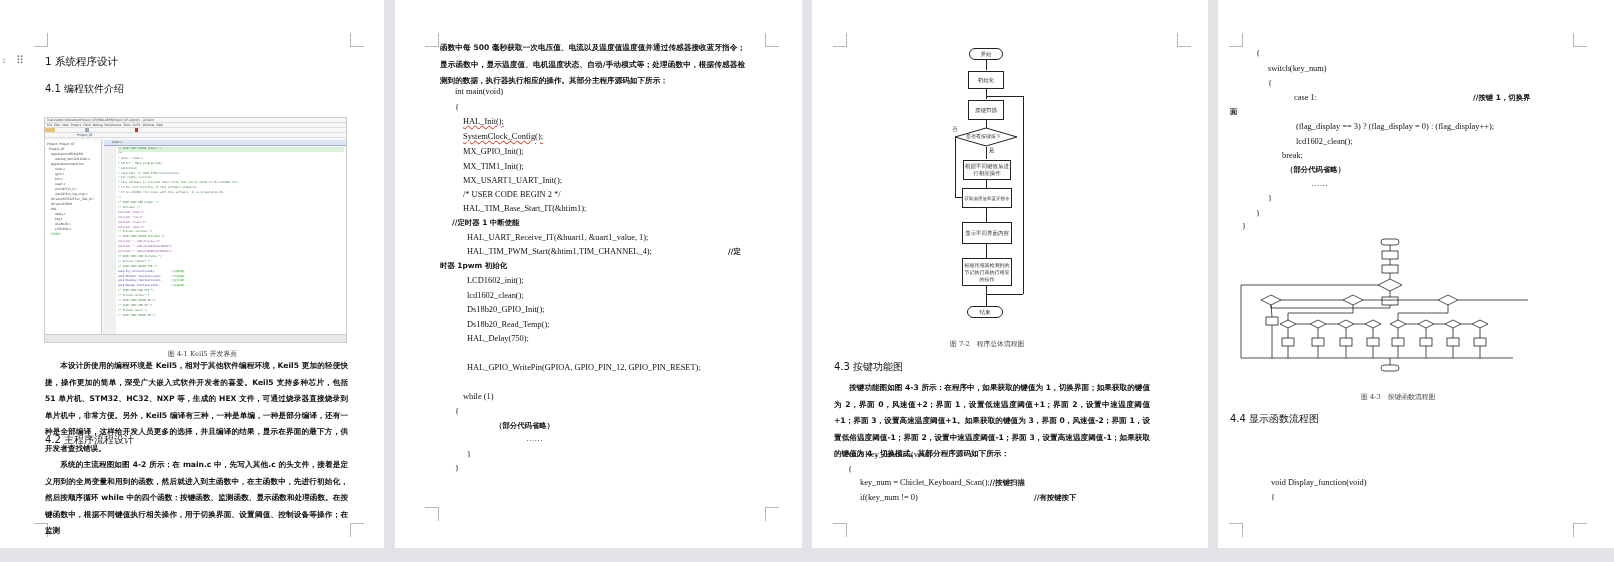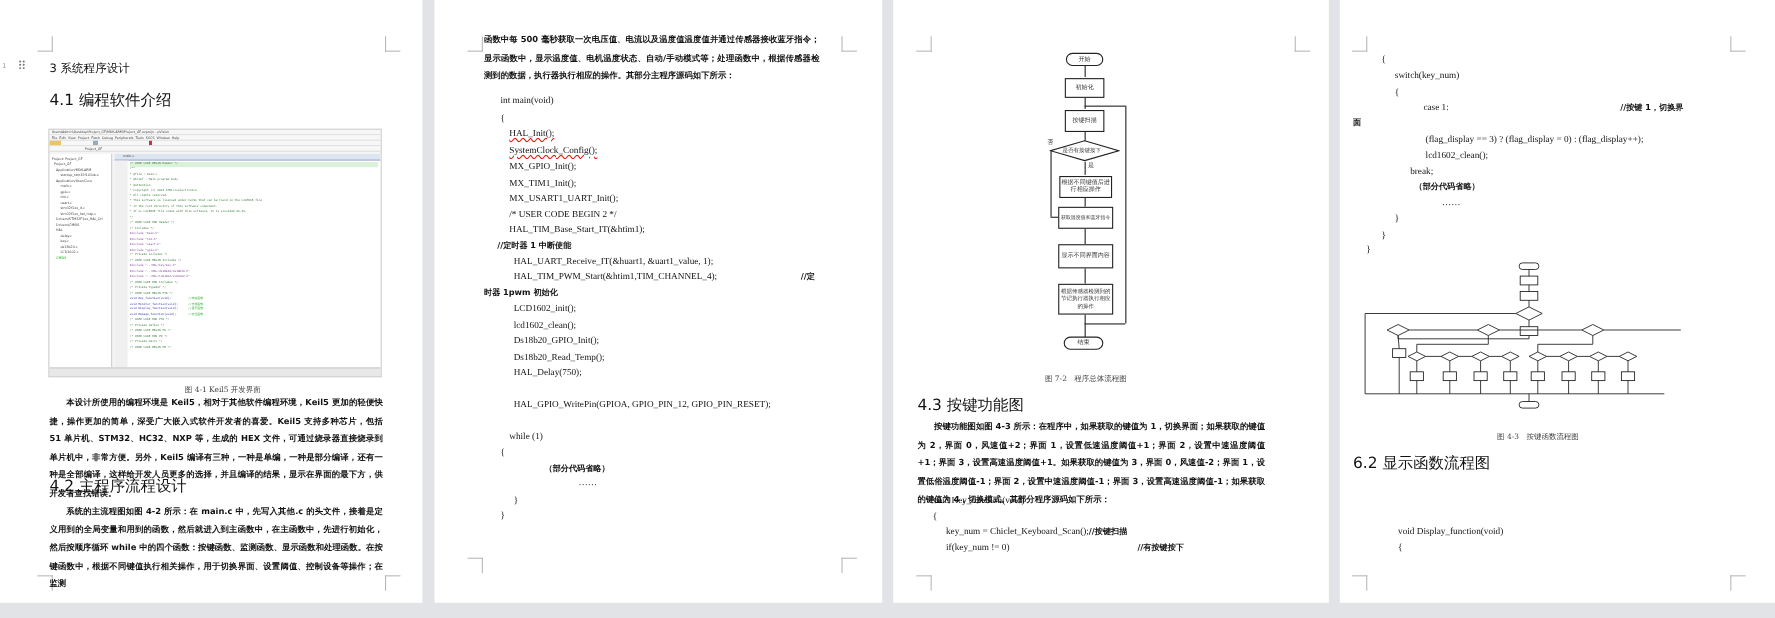--- a/index.html
+++ b/index.html
@@ -5,21 +5,21 @@
   * { box-sizing: border-box; margin: 0; padding: 0; }
   html, body { width: 1614px; height: 562px; overflow: hidden; background: #e1e3e6; }
   body { position: relative; font-family: "DejaVu Serif", "Liberation Serif", serif; color: #111; }
   .page { position: absolute; top: 0; height: 548px; background: #fff; overflow: hidden; }
   .corner { position: absolute; width: 14px; height: 14px; border-color: #b8b8b8; border-style: solid; border-width: 0; }
   .c-tl { border-right-width: 1px; border-bottom-width: 1px; }
   .c-tr { border-left-width: 1px; border-bottom-width: 1px; }
   .c-bl { border-right-width: 1px; border-top-width: 1px; }
   .c-br { border-left-width: 1px; border-top-width: 1px; }
   .h1 { position: absolute; font-family: "DejaVu Sans", sans-serif; font-size: 10.5px; color: #111; }
-  .h2 { position: absolute; font-family: "DejaVu Sans", sans-serif; font-size: 14px; color: #111; }
+  .h2 { position: absolute; font-family: "DejaVu Sans", sans-serif; font-size: 10px; color: #111; }
   .para { position: absolute; font-size: 7.6px; line-height: 16.6px; text-align: justify; text-indent: 2em; color: #111; font-family: "DejaVu Sans", sans-serif; font-weight: bold; }
   .para.noindent { text-indent: 0; }
   .code { position: absolute; font-family: "Liberation Serif", serif; font-size: 8.4px; color: #111; white-space: pre; }
   .code .sq { text-decoration: underline wavy #d21; text-decoration-thickness: 1px; }
   .cap { position: absolute; font-size: 6.8px; color: #444; font-family: "DejaVu Serif", serif; }
   .comment { font-family: "DejaVu Sans", sans-serif; font-weight: bold; font-size: 7.4px; }
   
   .keil { position: absolute; left: 44px; top: 117px; width: 303px; height: 226px; background: #f4f4f4; border: 1px solid #ccc; overflow: hidden; font-family: "DejaVu Sans", sans-serif; font-size: 3px; color: #444; }
   .keil .tb { height: 5px; border-bottom: 1px solid #ddd; background: #f7f7f7; padding-left: 2px; line-height: 5px; white-space: nowrap; }
   .keil .tree { position: absolute; left: 0; top: 22px; width: 57px; bottom: 8px; background: #fff; border-right: 1px solid #ccc; padding: 2px; line-height: 5px; }
@@ -37,21 +37,21 @@
 
 <div class="page" style="left:0;width:384px;">
   <div class="corner c-tl" style="left:34px;top:33px;"></div>
   <div class="corner c-tr" style="left:350px;top:33px;"></div>
   <div class="corner c-bl" style="left:34px;top:523px;"></div>
   <div class="corner c-br" style="left:350px;top:523px;"></div>
 
   <div class="navdots" style="font-size:11px;line-height:12px;">⠿</div>
   <div style="position:absolute;left:2px;top:57px;font-size:6px;color:#999;font-family:'DejaVu Sans',sans-serif;">1</div>
 
-  <div class="h1" style="left:45px;top:55px;">3 系统程序设计</div>
+  <div class="h1" style="left:45px;top:55px;">1 系统程序设计</div>
   <div class="h2" style="left:45px;top:82px;">4.1 编程软件介绍</div>
 
   <div class="keil">
     <div class="tb">Users\Admin\Desktop\Project_GF\MDK-ARM\Project_GF.uvprojx - µVision</div>
     <div class="tb">
       <span>File</span>&nbsp;
       <span>Edit</span>&nbsp;
       <span>View</span>&nbsp;
       <span>Project</span>&nbsp;
       <span>Flash</span>&nbsp;
@@ -134,21 +134,21 @@
   <div class="h2" style="left:45px;top:433px;">4.2 主程序流程设计</div>
   <div class="para" style="left:45px;top:457px;width:303px;">系统的主流程图如图 4-2 所示：在 main.c 中，先写入其他.c 的头文件，接着是定义用到的全局变量和用到的函数，然后就进入到主函数中，在主函数中，先进行初始化，然后按顺序循环 while 中的四个函数：按键函数、监测函数、显示函数和处理函数。在按键函数中，根据不同键值执行相关操作，用于切换界面、设置阈值、控制设备等操作；在监测</div>
 </div>
 
 <div class="page" style="left:395px;width:407px;">
   <div class="corner c-tl" style="left:30px;top:33px;"></div>
   <div class="corner c-tr" style="left:370px;top:33px;"></div>
   <div class="corner c-bl" style="left:30px;top:507px;"></div>
   <div class="corner c-br" style="left:370px;top:507px;"></div>
 
-  <div class="para noindent" style="left:45px;top:28px;width:305px;">函数中每 500 毫秒获取一次电压值、电流以及温度值温度值并通过传感器接收蓝牙指令；显示函数中，显示温度值、电机温度状态、自动/手动模式等；处理函数中，根据传感器检测到的数据，执行器执行相应的操作。其部分主程序源码如下所示：</div>
+  <div class="para noindent" style="left:45px;top:40px;width:305px;">函数中每 500 毫秒获取一次电压值、电流以及温度值温度值并通过传感器接收蓝牙指令；显示函数中，显示温度值、电机温度状态、自动/手动模式等；处理函数中，根据传感器检测到的数据，执行器执行相应的操作。其部分主程序源码如下所示：</div>
 
   <div class="code" style="left:60px;top:87px;">int main(void)</div>
   <div class="code" style="left:60px;top:103px;">{</div>
   <div class="code" style="left:68px;top:117px;"><span class="sq">HAL_Init();</span></div>
   <div class="code" style="left:68px;top:132px;"><span class="sq">SystemClock_Config();</span></div>
   <div class="code" style="left:68px;top:147px;">MX_GPIO_Init();</div>
   <div class="code" style="left:68px;top:162px;">MX_TIM1_Init();</div>
   <div class="code" style="left:68px;top:176px;">MX_USART1_UART_Init();</div>
   <div class="code" style="left:68px;top:190px;">/* USER CODE BEGIN 2 */</div>
   <div class="code" style="left:68px;top:204px;">HAL_TIM_Base_Start_IT(&amp;htim1);</div>
@@ -303,16 +303,16 @@
         <line x1="135" y1="111" x2="135" y2="123"></line>
       <line x1="160" y1="111" x2="160" y2="123"></line>
         <line x1="188" y1="111" x2="188" y2="123"></line>
         <line x1="215" y1="111" x2="215" y2="123"></line>
         <line x1="242" y1="111" x2="242" y2="123"></line>
       <line x1="152" y1="123" x2="152" y2="130"></line>
     </g>
   </svg>
   <div class="cap" style="left:143px;top:392px;">图 4-3　按键函数流程图</div>
 
-  <div class="h2" style="left:12px;top:412px;">6.2 显示函数流程图</div>
+  <div class="h2" style="left:12px;top:412px;">4.4 显示函数流程图</div>
   <div class="code" style="left:53px;top:478px;">void Display_function(void)</div>
   <div class="code" style="left:53px;top:493px;">{</div>
 </div>
 
 </body></html>

